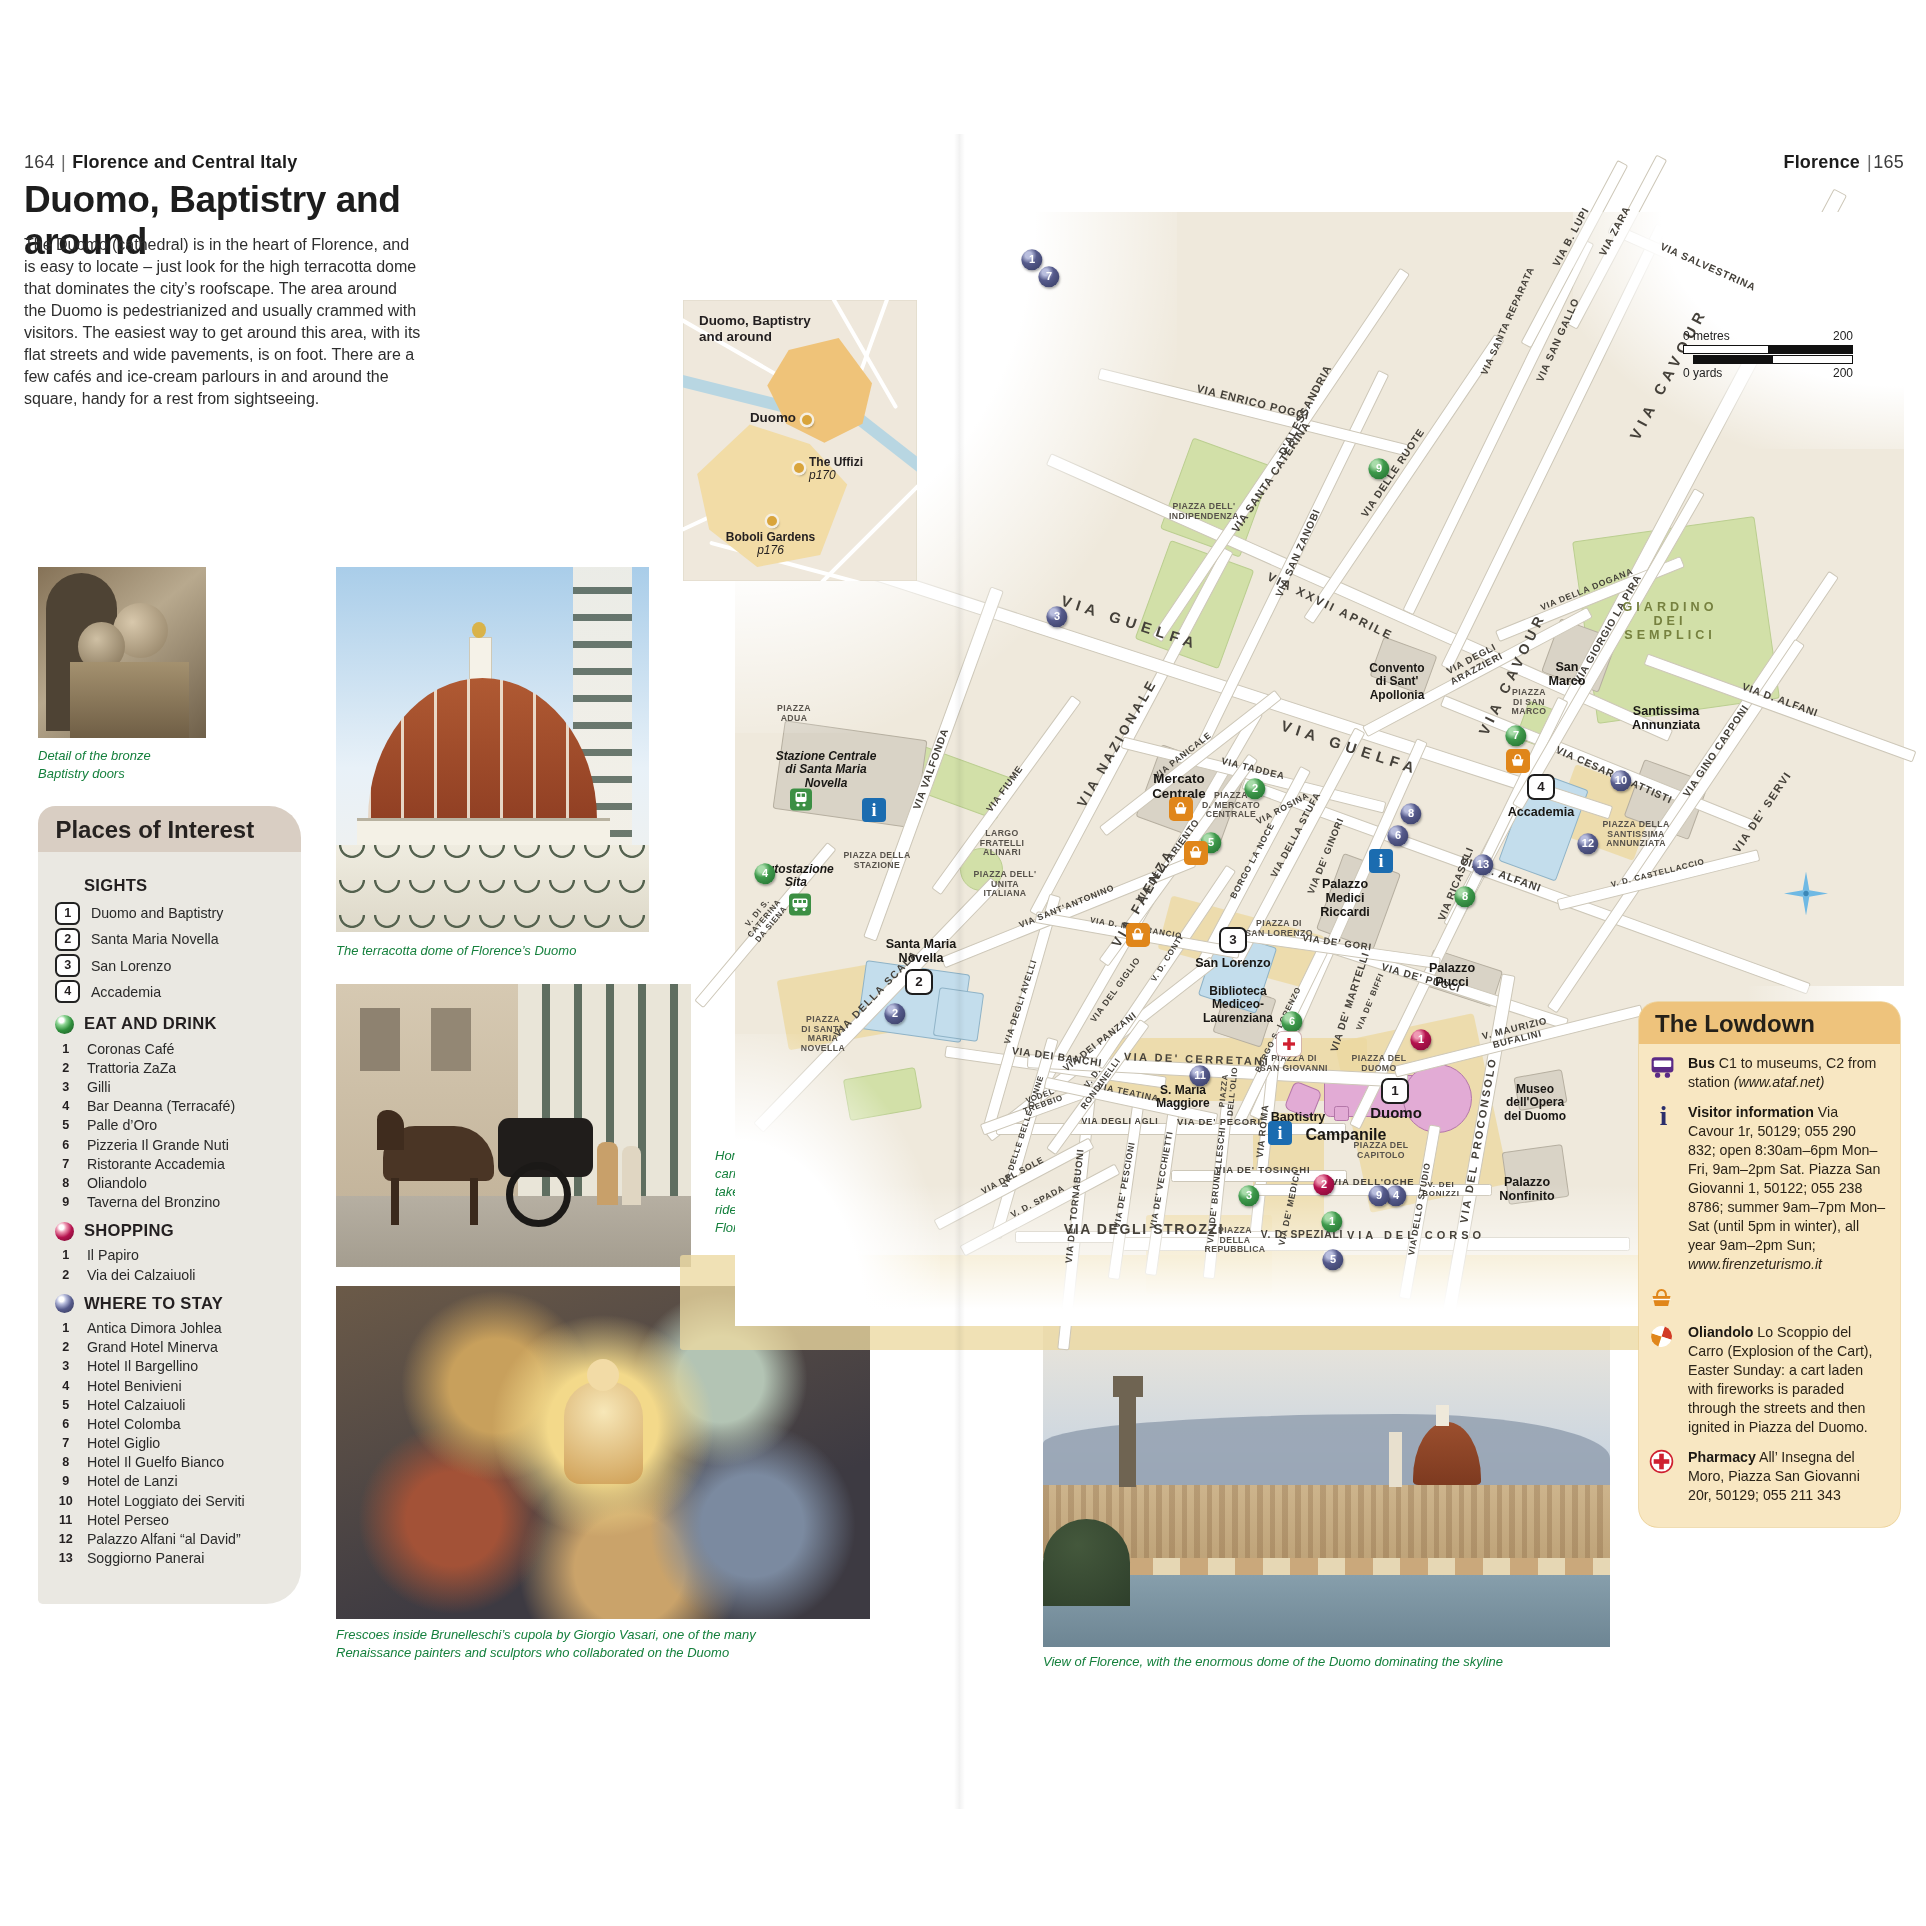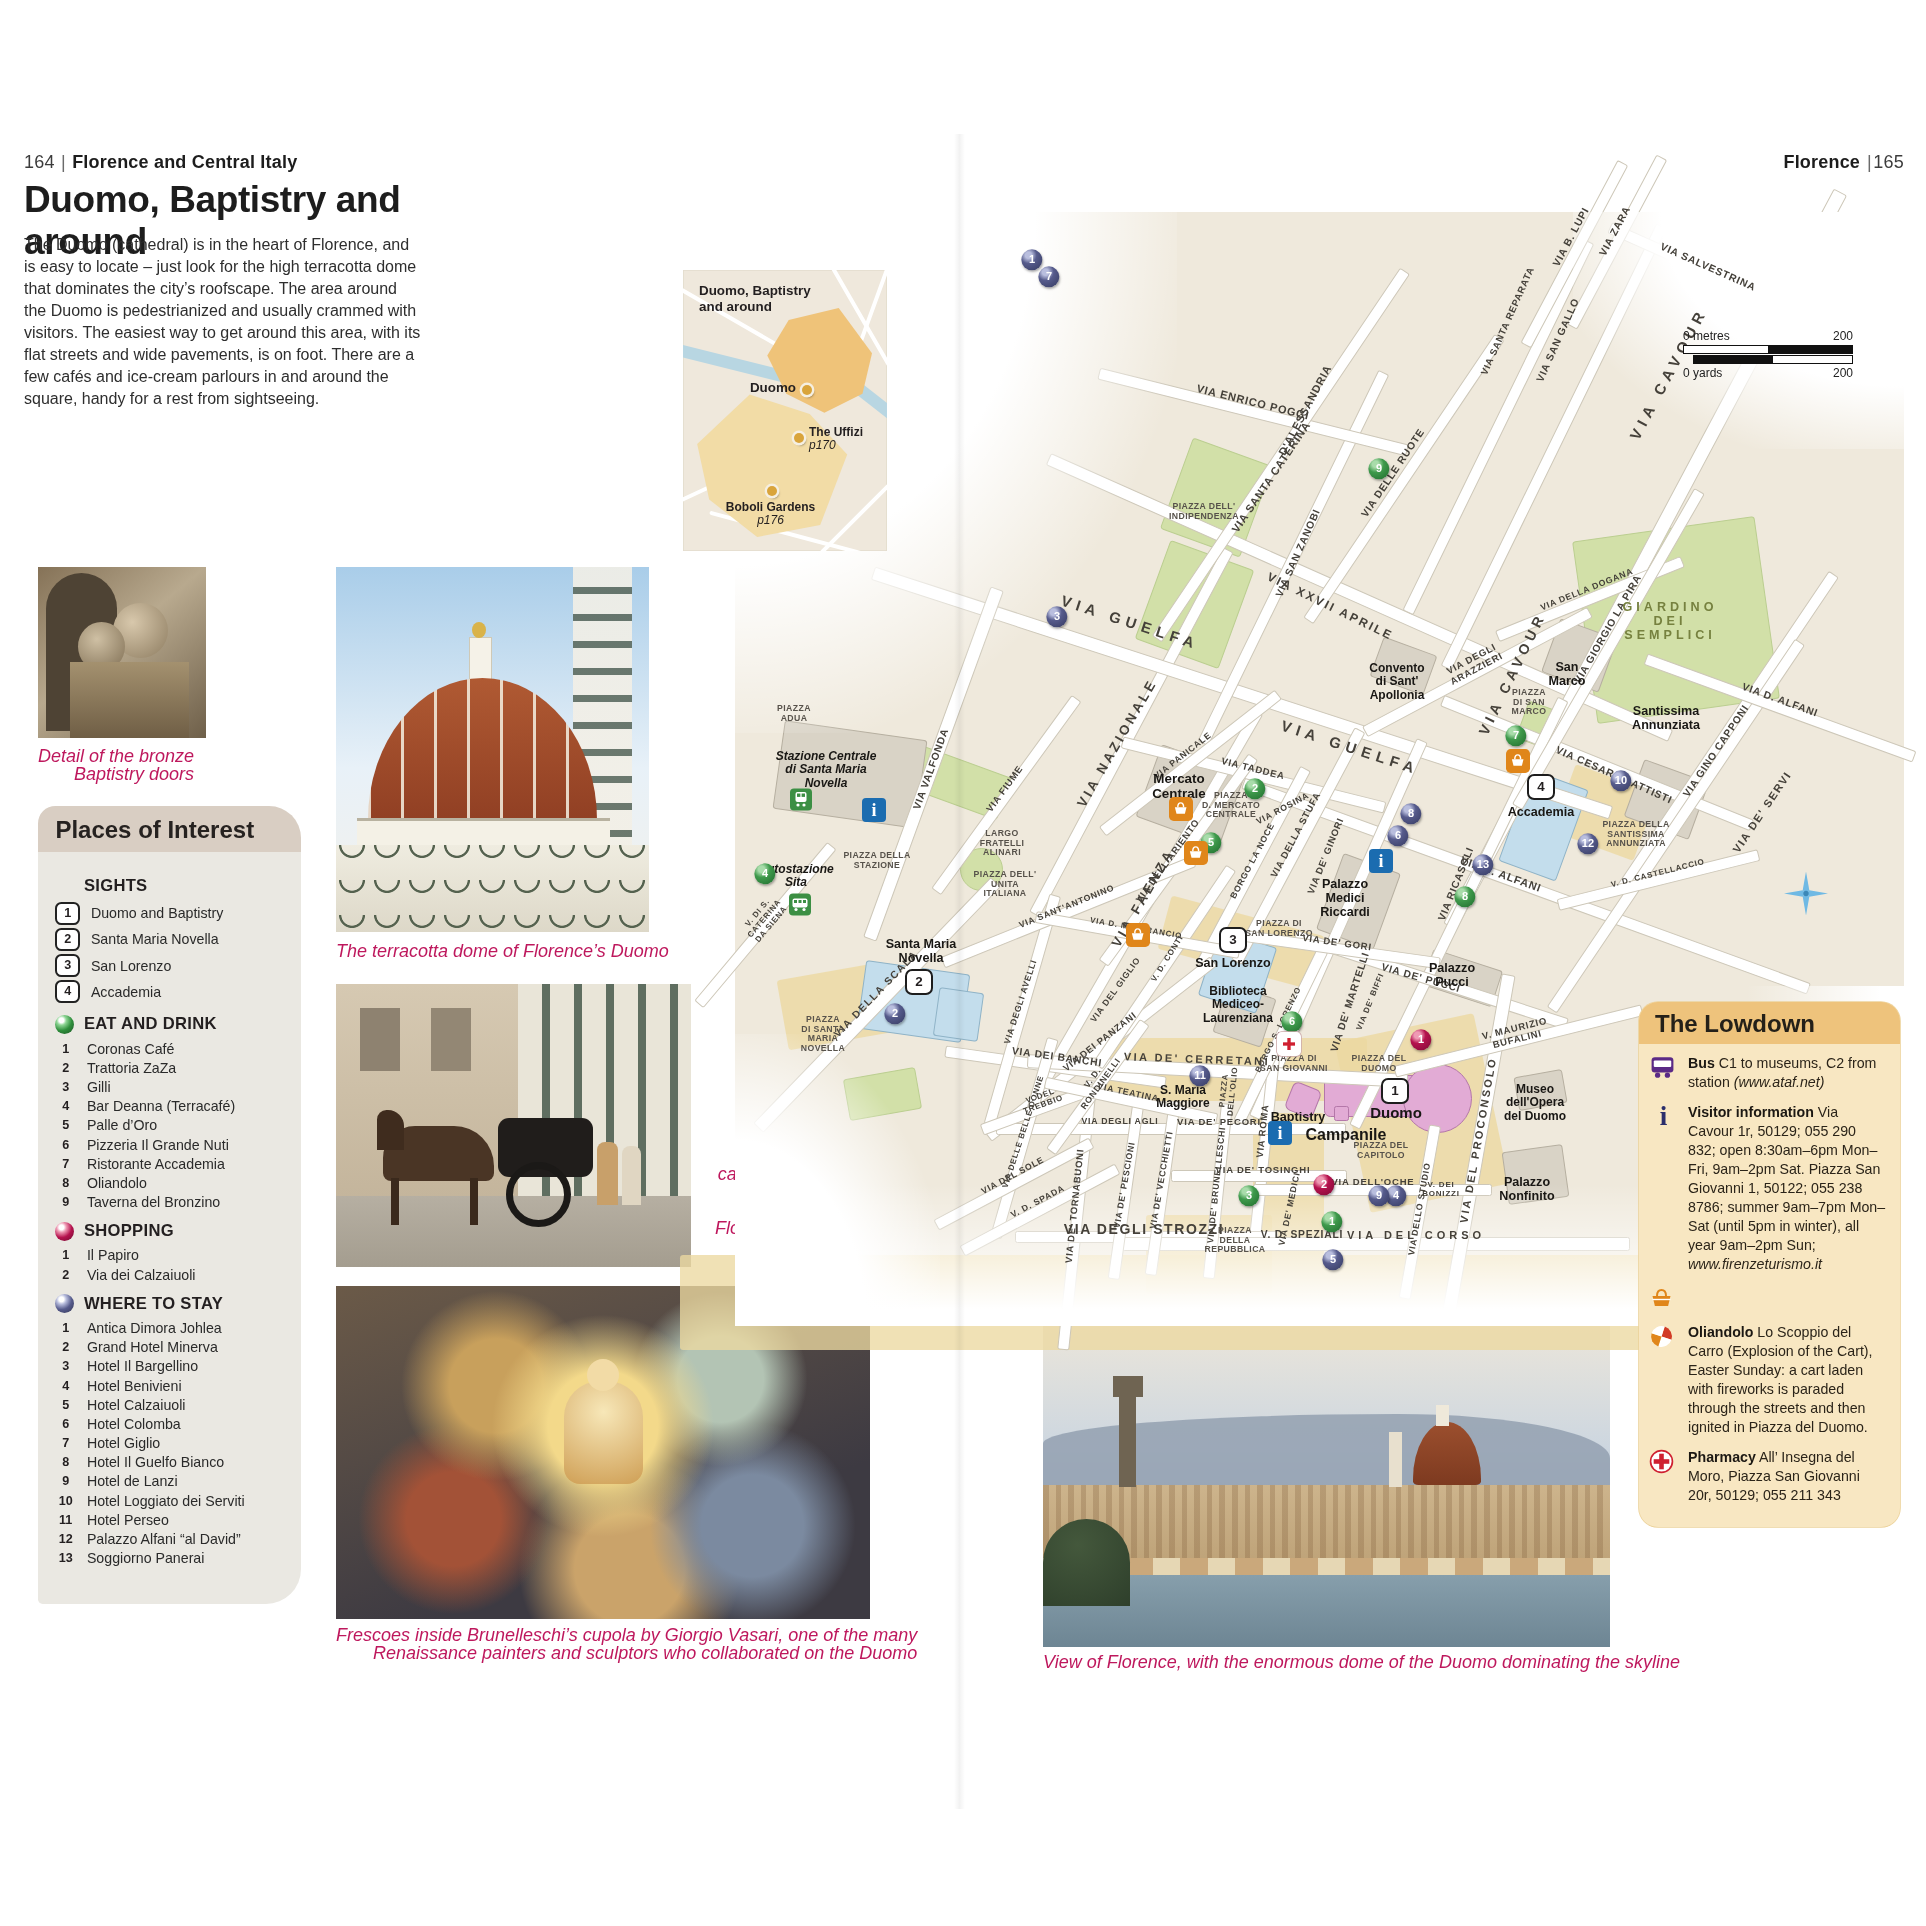--- a/index.html
+++ b/index.html
@@ -9,24 +9,24 @@
   .ni{pointer-events:none;}
 
   
   .runhead{font-size:18px;letter-spacing:0.2px;color:#3c3c3c;}
   .runhead b{color:#1d1d1d;}
   .runhead .sep{margin:0 6.3px;color:#6b6b6b;font-weight:300;}
   #title{font-size:37px;font-weight:bold;letter-spacing:-0.4px;color:#1d1d1d;}
   #intro{font-size:16px;line-height:22px;color:#2e2e2e;width:399px;}
 
   
-  .caption{font-style:italic;font-size:18px;line-height:18px;color:#be185d;text-align:right;}
+  .caption{font-style:italic;font-size:13px;line-height:18px;color:#15803d;}
 
   
-  #locator{left:683px;top:270px;width:204px;height:281px;background:#efe8dc;z-index:30;
+  #locator{left:683px;top:300px;width:234px;height:281px;background:#efe8dc;z-index:30;
            box-shadow:0 0 0 0.8px #e3dccd inset;overflow:hidden;}
   .loc-street{position:absolute;background:#fff;height:4px;border-radius:2.4px;}
   .loc-reg1{position:absolute;left:70px;top:38px;width:119px;height:119px;background:#efc379;
             clip-path:polygon(30% 10%,72% 0%,100% 38%,92% 72%,60% 88%,28% 72%,12% 40%);filter:drop-shadow(0 0 1.6px #c79b4e);}
   .loc-reg2{position:absolute;left:14.2px;top:117px;width:150px;height:150px;background:#f2dcA6;
             clip-path:polygon(35% 5%,75% 18%,100% 45%,82% 92%,40% 100%,8% 75%,0% 38%);filter:drop-shadow(0 0 1.6px #caa45c);}
   .loc-river{position:absolute;background:#b8d6e2;}
   #locator .t{position:absolute;left:16px;top:12.6px;font-weight:bold;font-size:13.4px;line-height:16.6px;white-space:pre-line;}
   .loc-dot{position:absolute;width:10.3px;height:10.3px;border-radius:50%;background:#d9a43b;
            box-shadow:0 0 0 2.4px #f5efe2,1.6px 2.4px 2.4px rgba(0,0,0,.45);}

